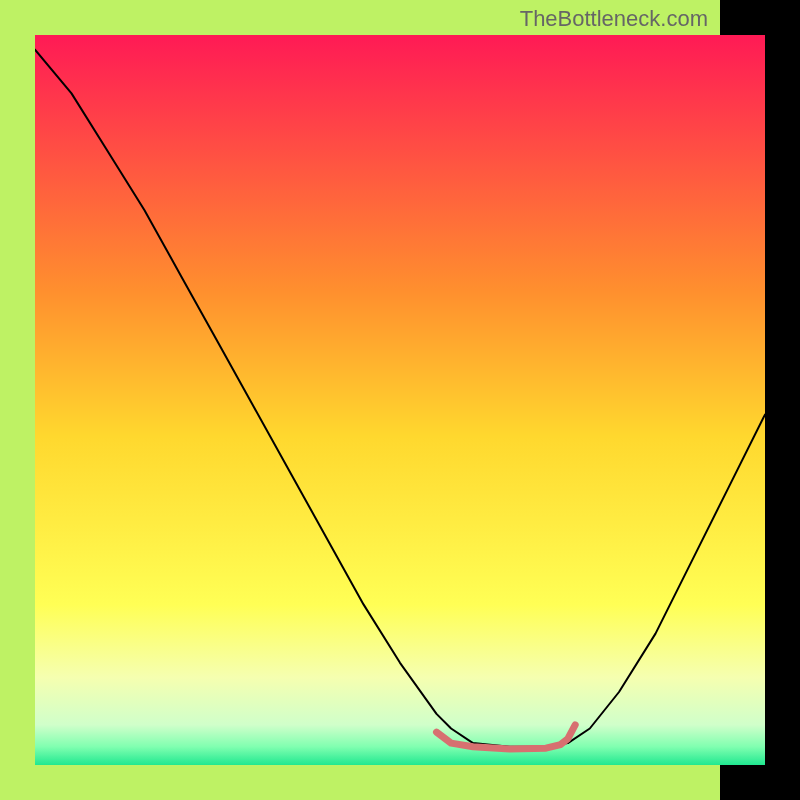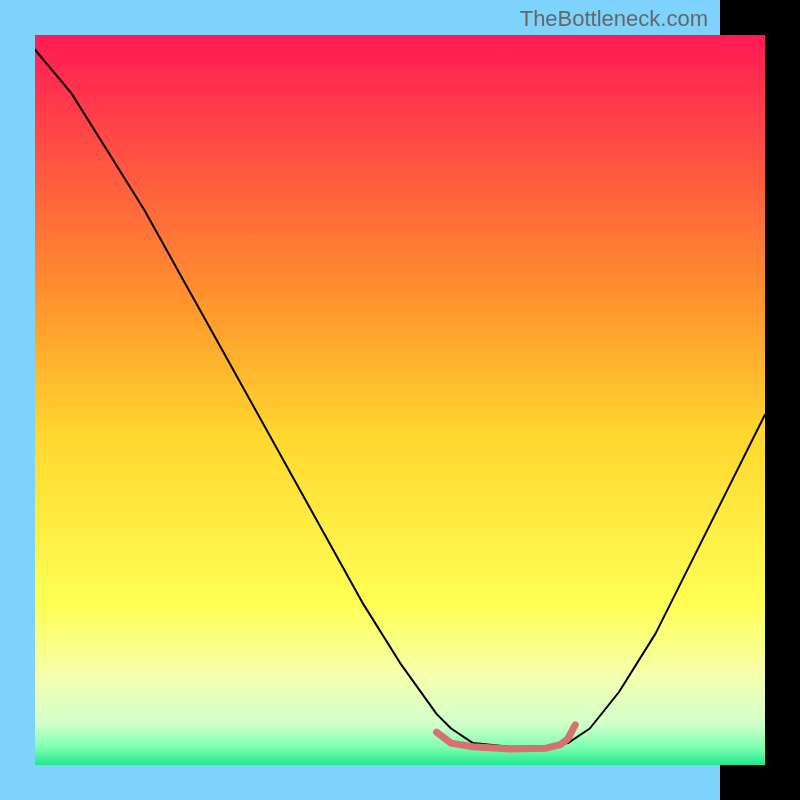--- a/index.html
+++ b/index.html
@@ -8,21 +8,21 @@
   background: #000;
   width: 800px;
   height: 800px;
   overflow: hidden;
   font-family: Arial, sans-serif;
 }
 .container {
   position: relative;
   width: 720px;
   height: 800px;
-  background: #7dd3fc;
+  background: #bef264;
 }
 .watermark {
   position: absolute;
   top: 6px;
   right: 12px;
   color: #666;
   font-size: 22px;
   font-weight: normal;
   z-index: 10;
 }

